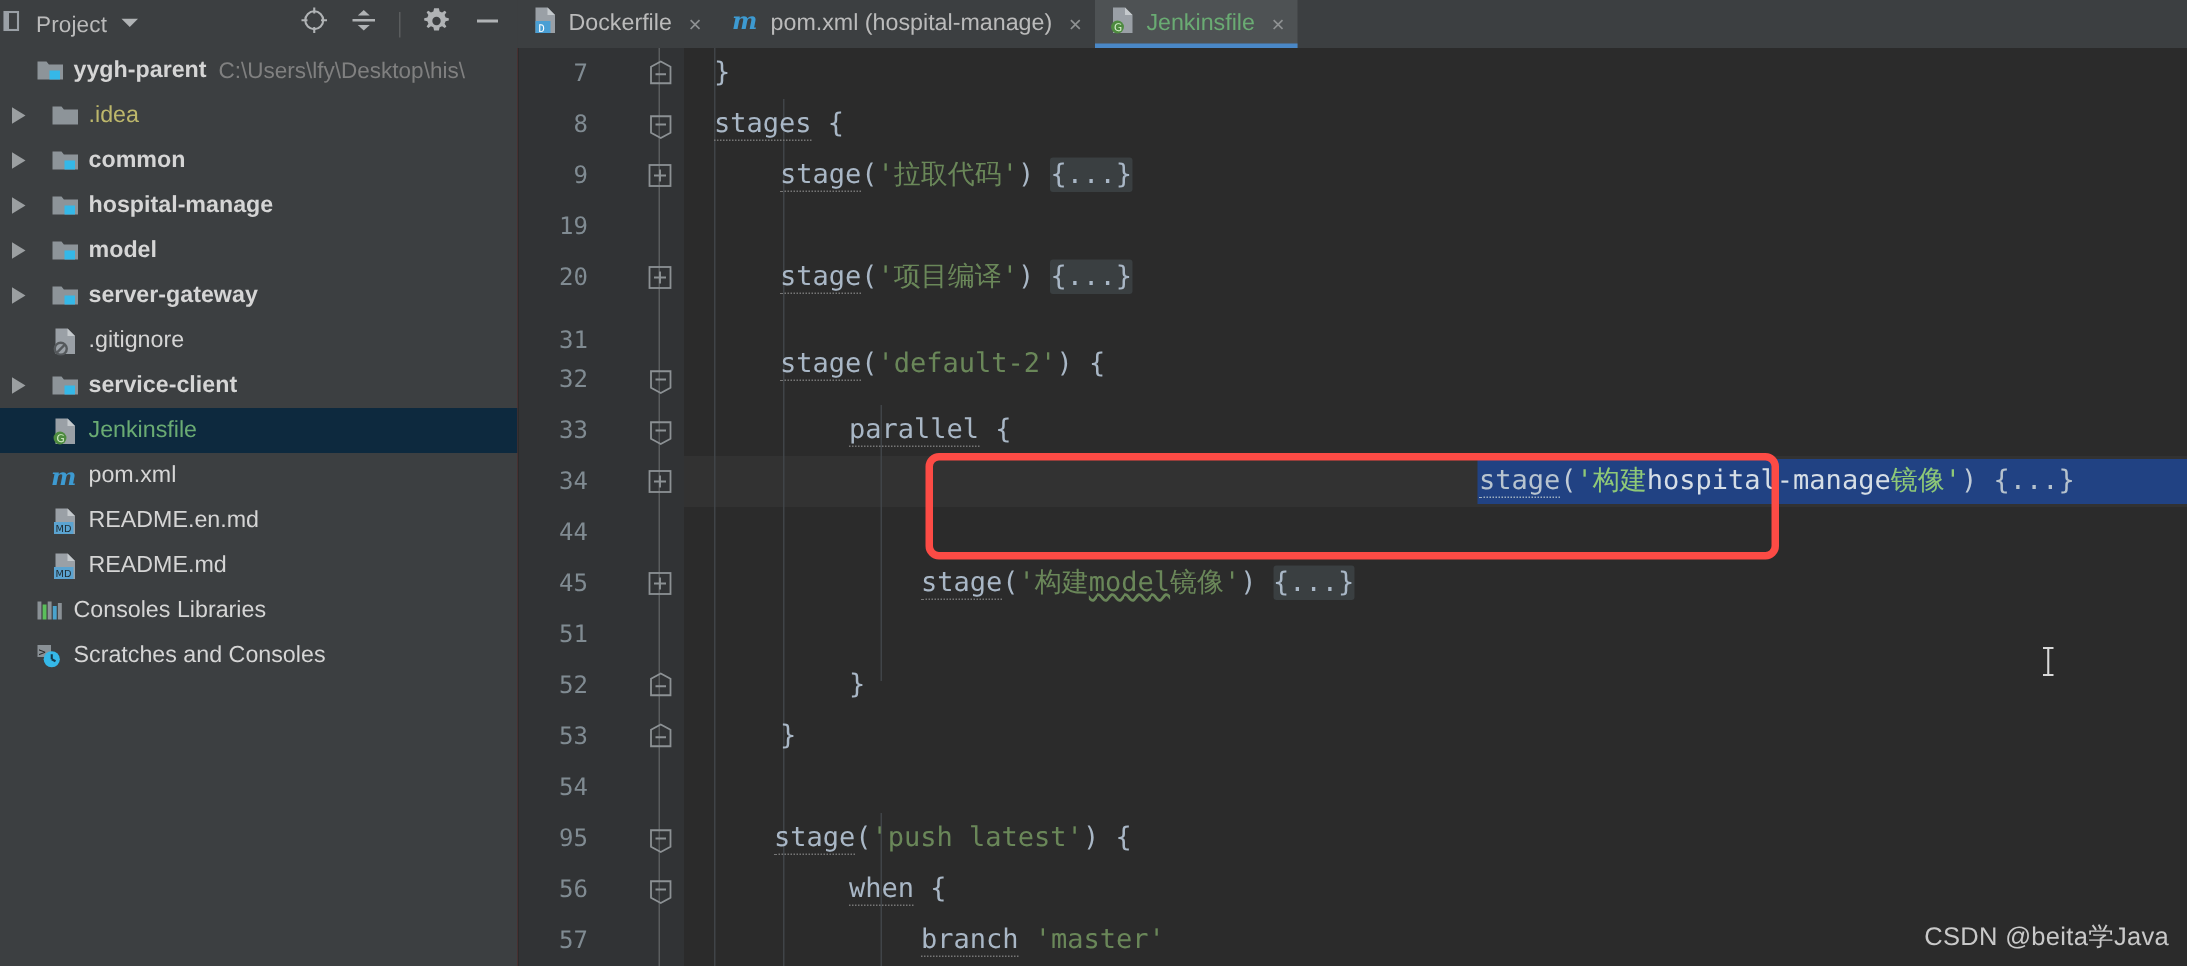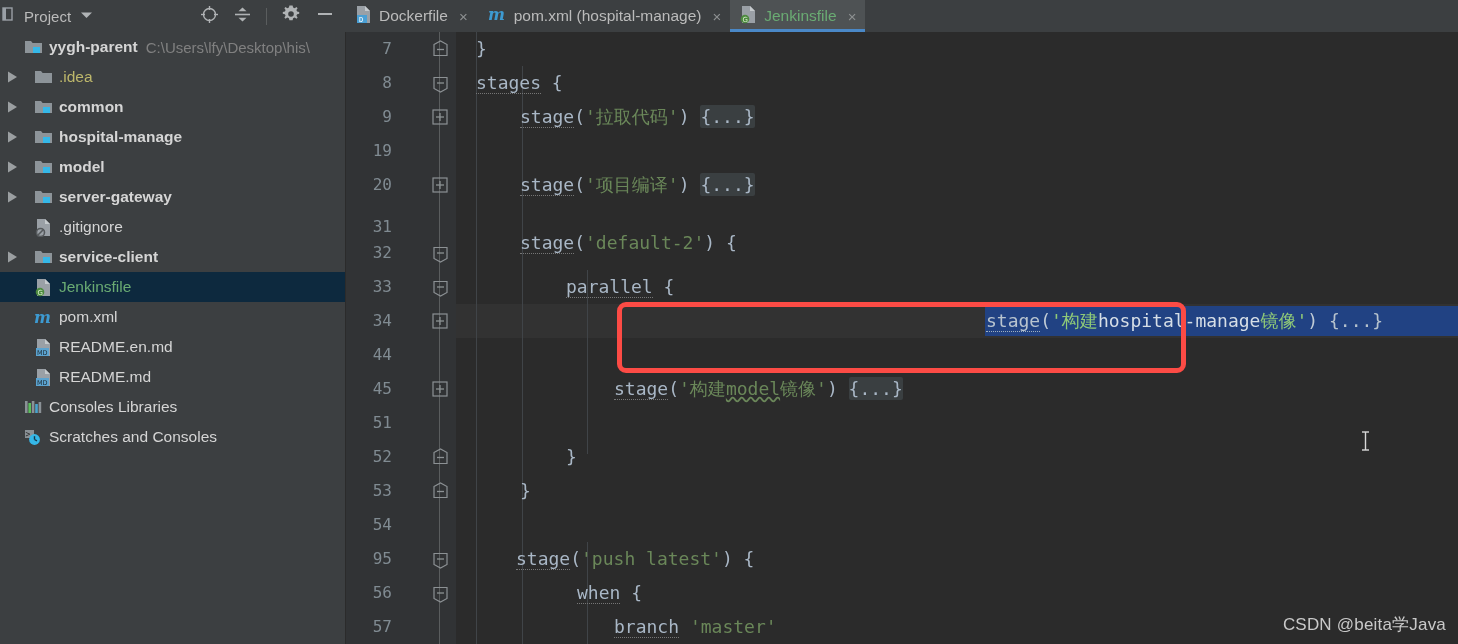--- a/index.html
+++ b/index.html
@@ -728,21 +728,21 @@
         <div class="sel-text" style="top:272px; left:530px"><span style="color:#b8c4cf; border-bottom:1px dotted #9fb0c0;">stage</span><span style="color:#c0cbd6;">(</span><span style="color:#8fc977;">'构建</span><span style="color:#d6dee6;">hospital-manage</span><span style="color:#8fc977;">镜像'</span><span style="color:#c0cbd6;">) </span><span style="color:#b6c2cd;">{...}</span></div>
 
         <div class="code-line" style="top:340px; left:158px"><span class="method">stage</span><span class="punc">(</span><span class="str">'构建</span><span class="str wavy">model</span><span class="str">镜像'</span><span class="punc">) </span><span class="folded">{...}</span></div>
 
         <div class="code-line" style="top:408px; left:110px"><span class="brace">}</span></div>
 
         <div class="code-line" style="top:442px; left:64px"><span class="brace">}</span></div>
 
         <div class="code-line" style="top:510px; left:60px"><span class="method">stage</span><span class="punc">(</span><span class="str">'push latest'</span><span class="punc">) {</span></div>
 
-        <div class="code-line" style="top:544px; left:121px"><span class="method">when</span><span class="punc"> {</span></div>
+        <div class="code-line" style="top:544px; left:110px"><span class="method">when</span><span class="punc"> {</span></div>
 
         <div class="code-line" style="top:578px; left:158px"><span class="method">branch</span><span class="punc"> </span><span class="str">'master'</span></div>
 
         <div class="ibeam" style="left:904px; top:398px">
           <svg width="11" height="22" viewBox="0 0 11 22">
               <line x1="5.5" y1="2" x2="5.5" y2="20" stroke="#d8d8d8" stroke-width="1.4"></line>
               <line x1="2" y1="2" x2="9" y2="2" stroke="#d8d8d8" stroke-width="1.4"></line>
               <line x1="2" y1="20" x2="9" y2="20" stroke="#d8d8d8" stroke-width="1.4"></line>
             </svg>
         </div>

